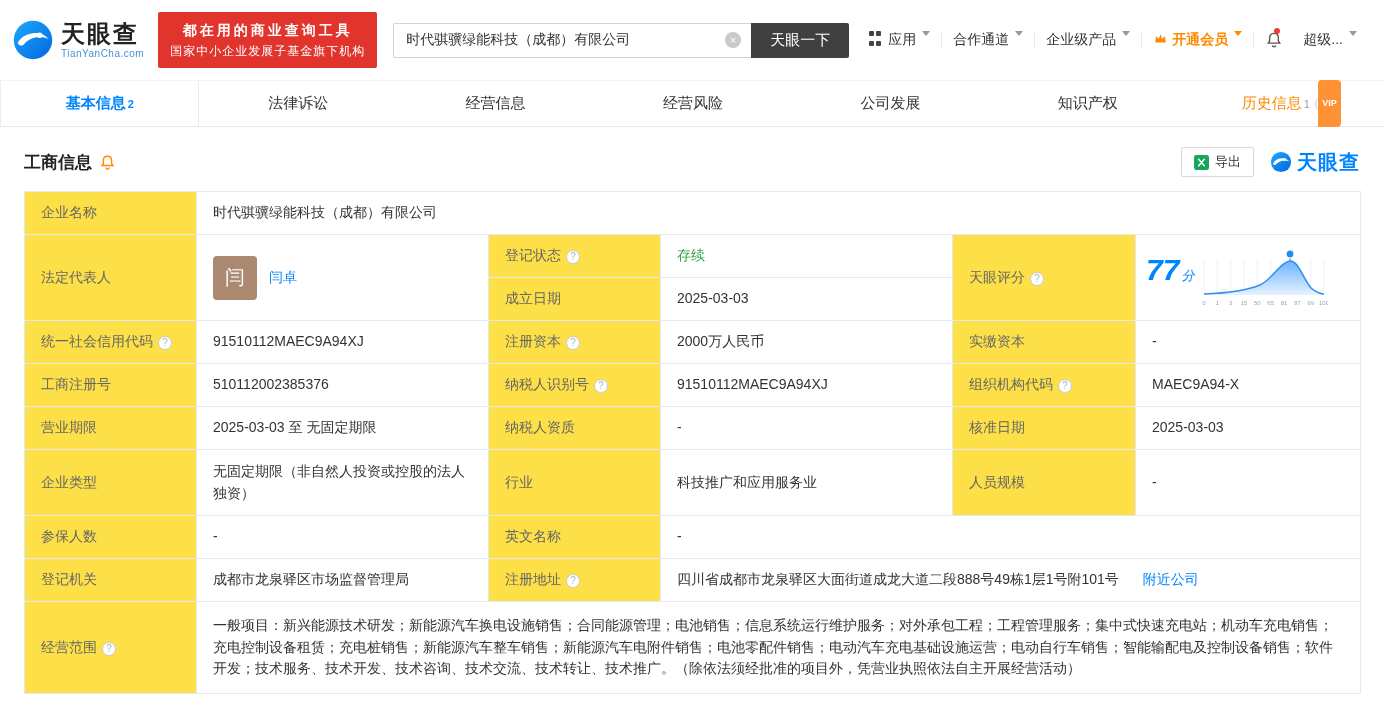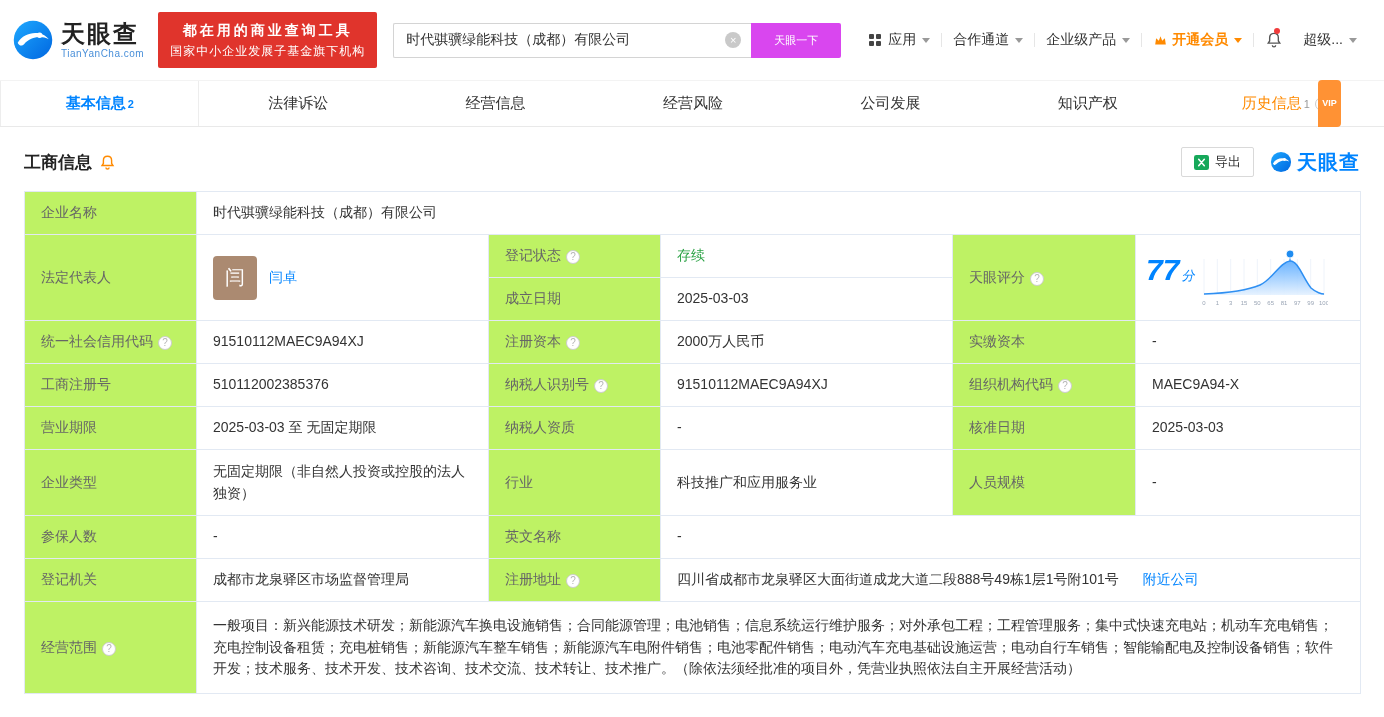--- a/index.html
+++ b/index.html
@@ -18,24 +18,24 @@
   .search-area{margin-left:16px;flex:none}
   .search-tabs{display:flex;align-items:center;gap:20px;margin-bottom:6px}
   .stab{font-size:13px;color:#333;cursor:pointer;padding:2px 0}
   .stab.active{background:#0084ff;color:#fff;padding:2px 11px;font-weight:bold;border-radius:1px}
   .search-row{display:flex}
   .search-input-wrap{position:relative;width:358px}
   .search-input{width:100%;height:35px;border:1px solid #d4d4d4;border-right:none;padding:0 32px 0 12px;
                 font-size:14px;color:#333;outline:none;font-family:inherit;border-radius:2px 0 0 2px}
   .clear-icon{position:absolute;right:10px;top:50%;transform:translateY(-50%);width:16px;height:16px;border-radius:50%;
               background:#c9c9c9;color:#fff;font-size:11px;line-height:16px;text-align:center;cursor:pointer}
-  .search-btn{width:90px;height:35px;border:none;background:#d946ef;color:#fff;font-size:11px;cursor:pointer;
+  .search-btn{width:98px;height:35px;border:none;background:#404040;color:#fff;font-size:15px;cursor:pointer;
               border-radius:0 2px 2px 0;font-family:inherit}
   .top-nav{margin-left:auto;display:flex;align-items:center;gap:2px}
-  .nav-item{display:flex;align-items:center;gap:4px;padding:0 9px;font-size:14px;color:#333;cursor:pointer;
+  .nav-item{display:flex;gap:4px;padding:0 9px;font-size:14px;color:#333;cursor:pointer;
             position:relative;white-space:nowrap}
   .nav-item.vip{color:#ff8a00;font-weight:bold}
   .caret{width:0;height:0;border-left:4px solid transparent;border-right:4px solid transparent;
          border-top:5px solid #999;margin-left:2px}
   .nav-item.vip .caret{border-top-color:#ff8a00}
   .sep{width:1px;height:14px;background:#e6e6e6}
   .grid-icon{display:inline-grid;grid-template-columns:5px 5px;gap:2px;margin-right:3px}
   .grid-icon i{width:5px;height:5px;background:#444;border-radius:1px}
   .red-dot{position:absolute;top:-3px;right:3px;width:6px;height:6px;border-radius:50%;background:#f03b3b}
   
@@ -56,21 +56,21 @@
   .announce{margin-left:7px}
   .head-right{margin-left:auto;display:flex;align-items:center;gap:16px}
   .export-btn{display:flex;align-items:center;gap:6px;height:30px;padding:0 12px;background:#fff;
               border:1px solid #d9d9d9;border-radius:2px;font-size:13px;color:#333;cursor:pointer;font-family:inherit}
   .watermark{display:flex;align-items:center;gap:5px}
   .watermark-text{font-size:20px;font-weight:bold;color:#0084ff;letter-spacing:1px}
   
   .info-table{width:1336px;margin:0 24px;border-collapse:collapse;table-layout:fixed}
   .info-table td{border:1px solid #e2e9f3;padding:9px 16px;font-size:14px;color:#333;line-height:1.55;
                  vertical-align:middle;word-break:break-all}
-  .info-table td.lbl{background:#bef264;color:#666}
+  .info-table td.lbl{background:#fde047;color:#666}
   .info-table tr{height:43px}
   tr.row-type{height:66px}
   tr.row-scope td{padding-top:13px;padding-bottom:13px}
   .green{color:#2ba245}
   .rep{display:flex;align-items:center;gap:12px}
   .avatar{width:44px;height:44px;border-radius:4px;background:#ab8a71;color:#fff;font-size:20px;
           display:flex;align-items:center;justify-content:center;flex:none;cursor:pointer}
   .rep-cell{padding-top:6px!important;padding-bottom:6px!important}
   .score-cell{padding:4px 10px!important}
   .score-wrap{display:flex;gap:6px}

